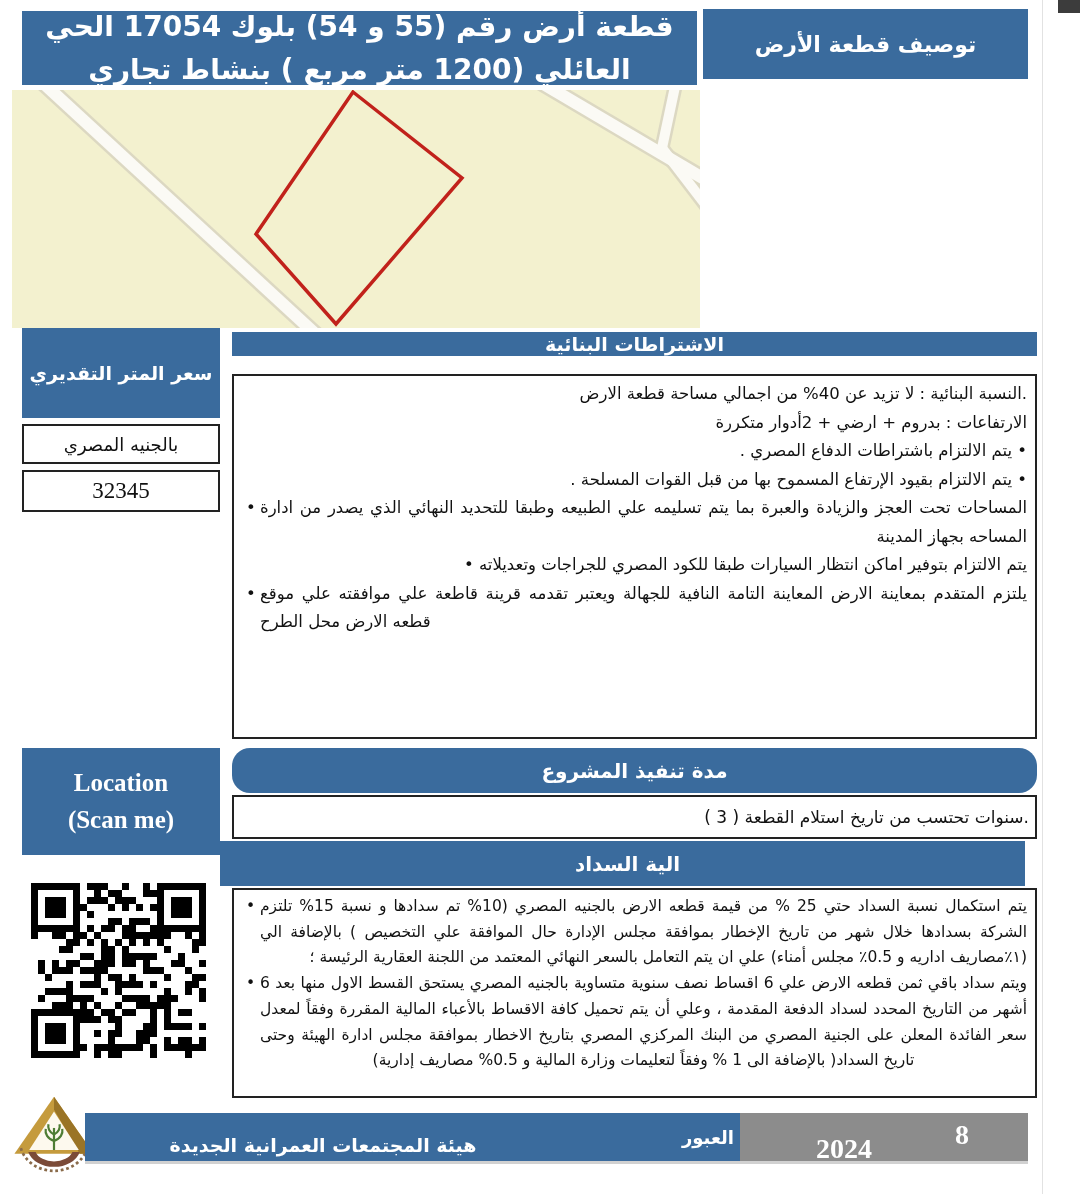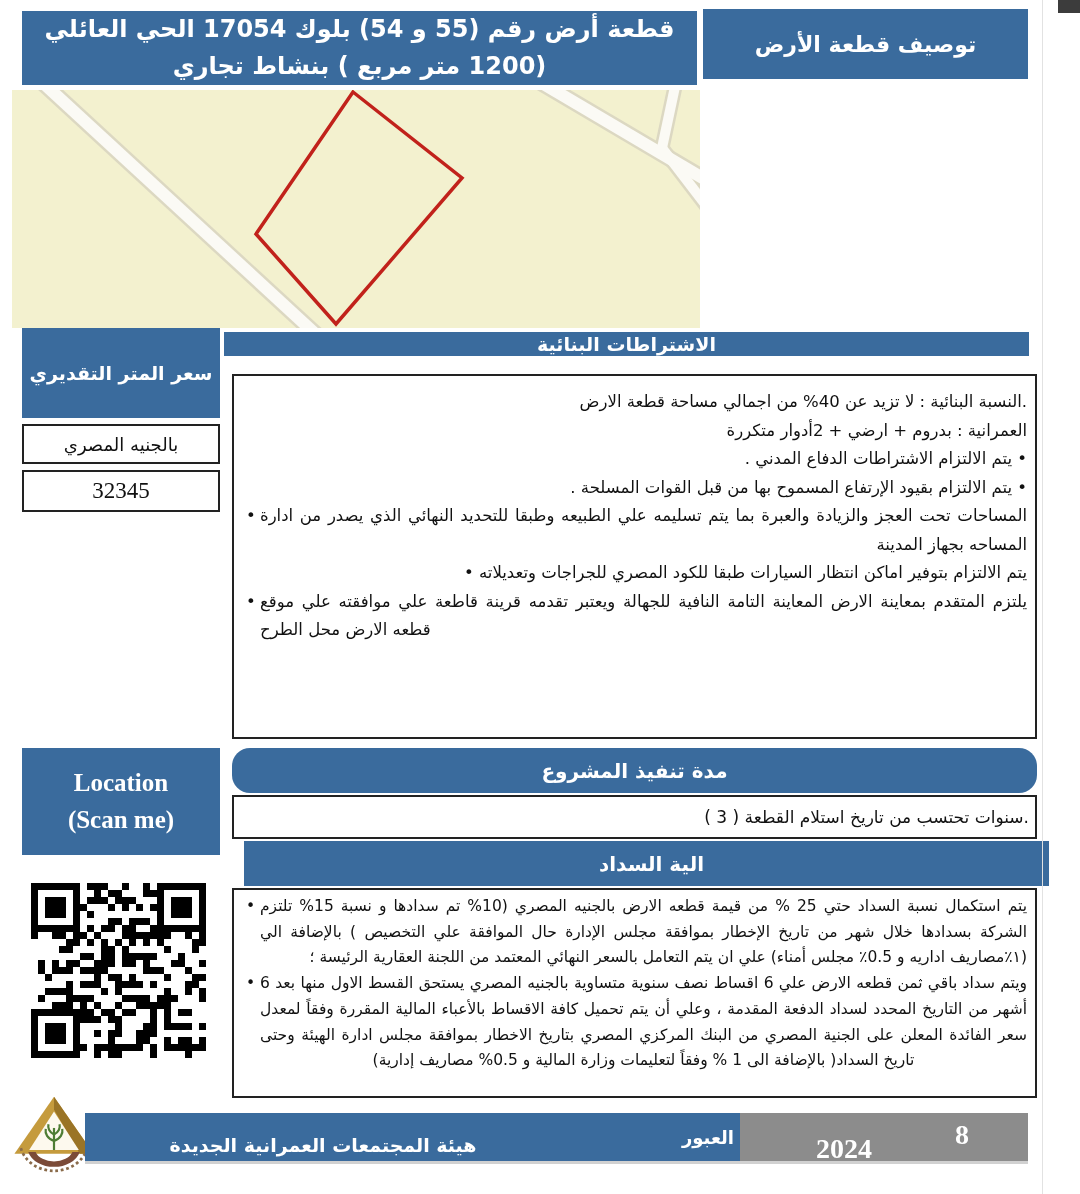--- a/index.html
+++ b/index.html
@@ -2,21 +2,21 @@
 <html lang="ar"><head>
 <meta charset="utf-8">
 <style>
   * { margin:0; padding:0; box-sizing:border-box; }
   html,body { background:#ffffff; }
   body { font-family:"DejaVu Sans", sans-serif; color:#111; }
   .page { position:relative; width:1080px; height:1194px; background:#ffffff; overflow:hidden; }
 
   
   .hdr-desc { position:absolute; left:22px; top:11px; width:675px; height:74px;
-    background:var(--blue); color:#fff; font-weight:bold; font-size:24px; line-height:1.55;
+    background:var(--blue); color:#fff; font-weight:bold; font-size:28px; line-height:1.55;
     display:flex; align-items:center; justify-content:center; text-align:center; padding:0 14px; }
   .hdr-title { position:absolute; left:703px; top:9px; width:325px; height:70px;
     background:var(--blue); color:#fff; font-weight:bold; font-size:22px;
     display:flex; align-items:center; justify-content:center; }
 
   
   .map { position:absolute; left:12px; top:90px; width:688px; height:238px; display:block; }
 
   
   .price-title { position:absolute; left:22px; top:328px; width:198px; height:90px;
@@ -24,46 +24,46 @@
     display:flex; align-items:center; justify-content:center; text-align:center; }
   .price-currency { position:absolute; left:22px; top:424px; width:198px; height:40px;
     background:#fff; border:2px solid #222; font-size:18px;
     display:flex; align-items:center; justify-content:center; }
   .price-value { position:absolute; left:22px; top:470px; width:198px; height:42px;
     background:#fff; border:2px solid #222; font-size:23px;
     font-family:"Liberation Serif", serif;
     display:flex; align-items:center; justify-content:center; }
 
   
-  .cond-header { position:absolute; left:224px; top:332px; width:805px; height:24px;
+  .cond-header { position:absolute; left:232px; top:332px; width:805px; height:24px;
     background:var(--blue); color:#fff; font-weight:bold; font-size:19px;
     display:flex; align-items:center; justify-content:center; }
   .cond-box { position:absolute; left:232px; top:374px; width:805px; height:365px;
-    background:#fff; border:2px solid #222; padding:12px 8px 4px 10px;
+    background:#fff; border:2px solid #222; padding:4px 8px 4px 10px;
     direction:rtl; text-align:right; font-size:16.5px; line-height:1.73; }
   .hang { position:relative; padding-left:16px; text-align:justify; text-align-last:right; }
   .hang .mark { position:absolute; left:2px; top:0; }
   .hang.last-left { text-align-last:left; }
 
   
   .loc-box { position:absolute; left:22px; top:748px; width:198px; height:107px;
     background:var(--blue); color:#fff; font-weight:bold; font-size:25px; line-height:1.45;
     font-family:"Liberation Serif", serif;
     display:flex; flex-direction:column; align-items:center; justify-content:center; text-align:center; }
   .qr { position:absolute; left:28px; top:880px; width:180px; height:180px;
     background:#fff; display:flex; align-items:center; justify-content:center; }
 
   
   .dur-header { position:absolute; left:232px; top:748px; width:805px; height:45px;
     background:var(--blue); color:#fff; font-weight:bold; font-size:20px;
     display:flex; align-items:center; justify-content:center;border-radius:18px; }
   .dur-row { position:absolute; left:232px; top:795px; width:805px; height:44px;
     background:#fff; border:2px solid #222; direction:rtl; font-size:17px;
     display:flex; align-items:center; padding:12px 6px; }
-  .pay-header { position:absolute; left:244px; top:841px; width:805px; height:45px;
+  .pay-header { position:absolute; left:220px; top:841px; width:805px; height:45px;
     background:var(--blue); color:#fff; font-weight:bold; font-size:20px;
     display:flex; align-items:center; justify-content:center;padding-left:10px; }
   .pay-box { position:absolute; left:232px; top:888px; width:805px; height:210px;
     background:#fff; border:2px solid #222; padding:4px 8px 4px 10px;
     direction:rtl; font-size:15.5px; line-height:1.66; }
   .pay-box .hang.center-last { text-align-last:center; }
 
   
   .bar-blue { position:absolute; left:85px; top:1113px; width:655px; height:48px;
     background:var(--blue); box-shadow:0 3px 0 rgba(0,0,0,0.18); }
@@ -108,22 +108,22 @@
     <polygon points="341,2 450,88 324,234 244,144" fill="none" stroke="#c1221b" stroke-width="3.5"></polygon>
   </svg>
 
   <div class="price-title" dir="rtl">سعر المتر التقديري</div>
   <div class="price-currency" dir="rtl">بالجنيه المصري</div>
   <div class="price-value">32345</div>
 
   <div class="cond-header" dir="rtl">الاشتراطات البنائية</div>
   <div class="cond-box">
     <div>.النسبة البنائية : لا تزيد عن 40% من اجمالي مساحة قطعة الارض</div>
-    <div>العمرانية : بدروم + ارضي + 2أدوار متكررة</div>
-    <div>• يتم الالتزام الاشتراطات الدفاع المدني .</div>
+    <div>الارتفاعات : بدروم + ارضي + 2أدوار متكررة</div>
+    <div>• يتم الالتزام باشتراطات الدفاع المصري .</div>
     <div>• يتم الالتزام بقيود الإرتفاع المسموح بها من قبل القوات المسلحة .</div>
     <div class="hang">
       <span class="mark">•</span>
       <span>المساحات تحت العجز والزيادة والعبرة بما يتم تسليمه علي الطبيعه وطبقا للتحديد النهائي الذي يصدر من ادارة المساحه بجهاز المدينة</span>
     </div>
     <div>يتم الالتزام بتوفير اماكن انتظار السيارات طبقا للكود المصري للجراجات وتعديلاته •</div>
     <div class="hang last-left">
       <span class="mark">•</span>
       <span>يلتزم المتقدم بمعاينة الارض المعاينة التامة النافية للجهالة ويعتبر تقدمه قرينة قاطعة علي موافقته علي موقع قطعه الارض محل الطرح</span>
     </div>

